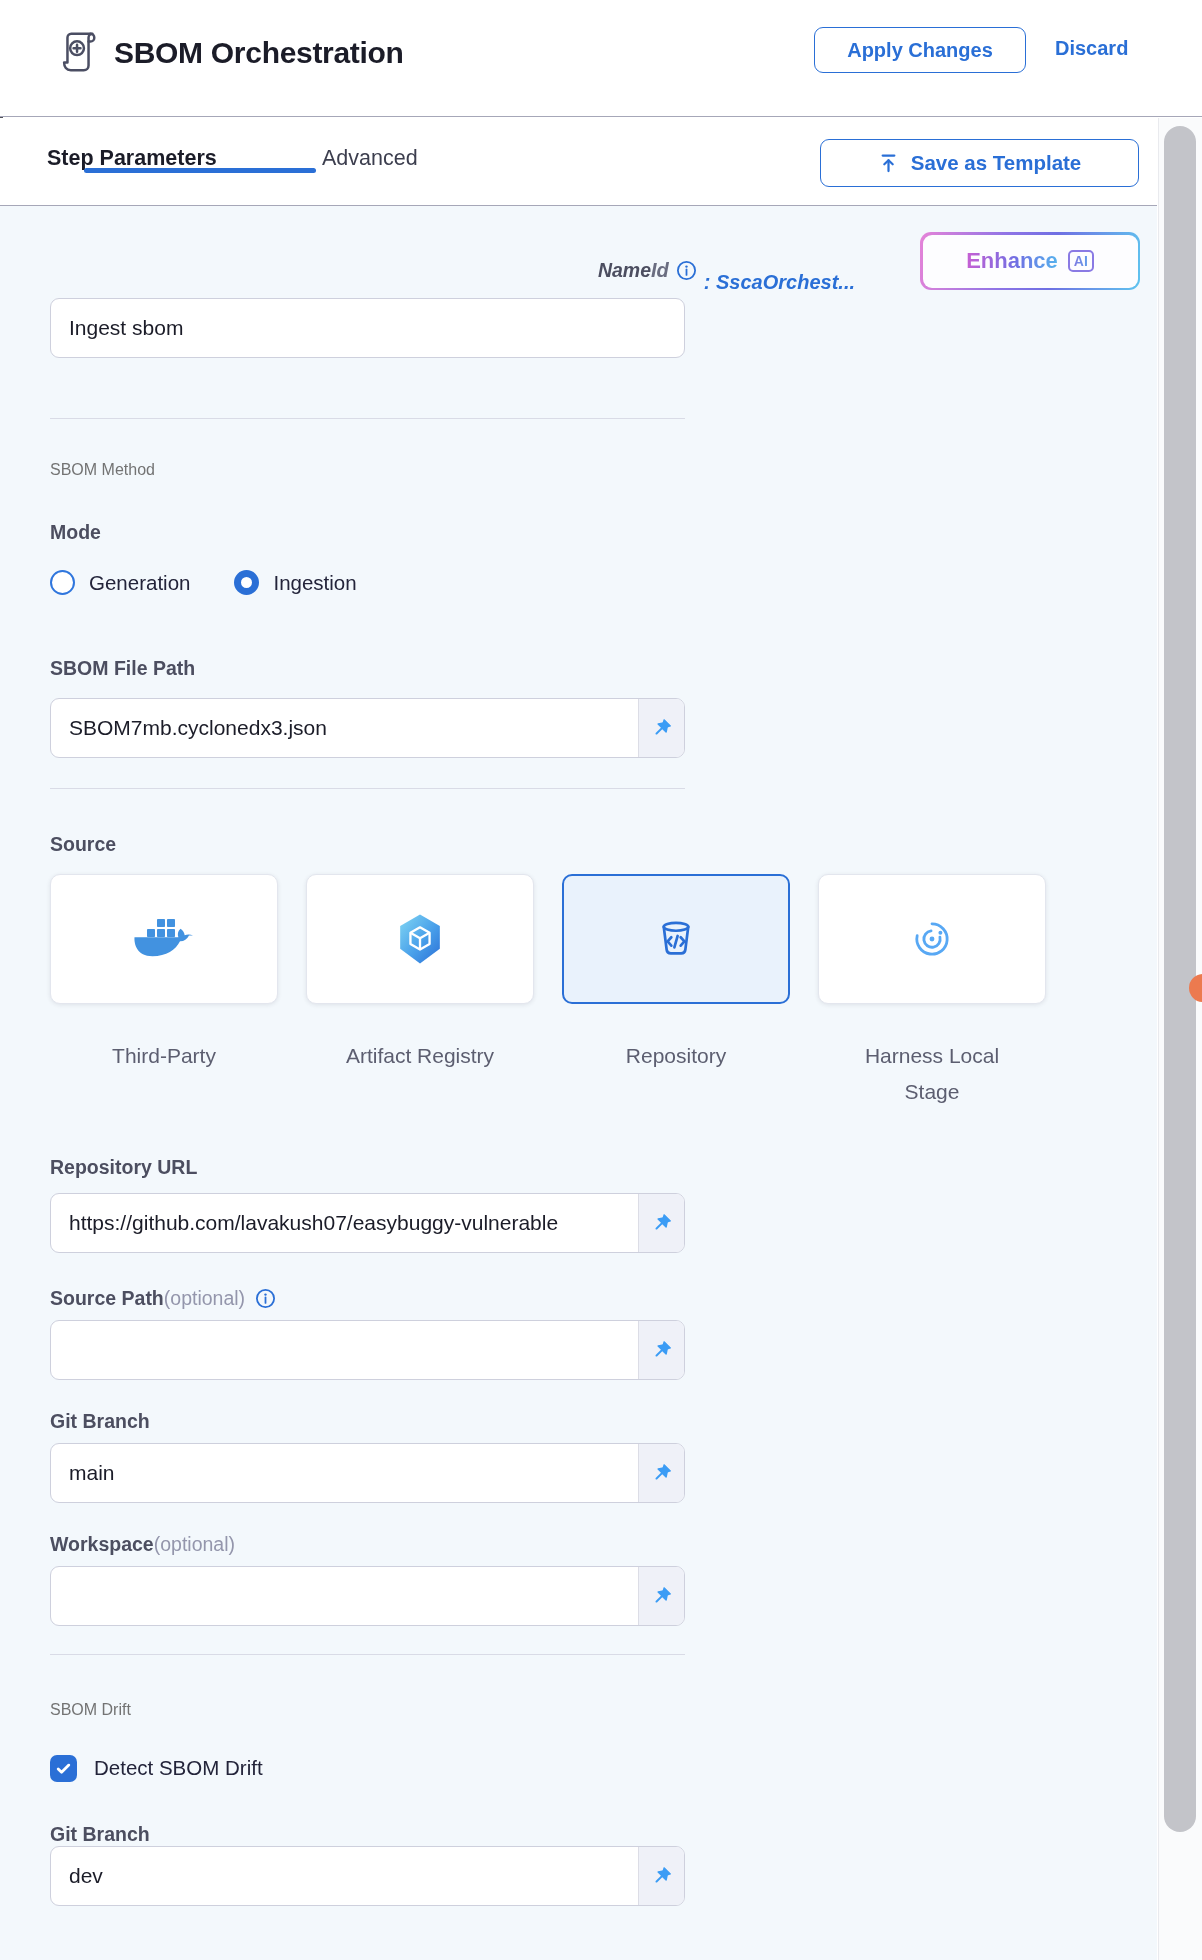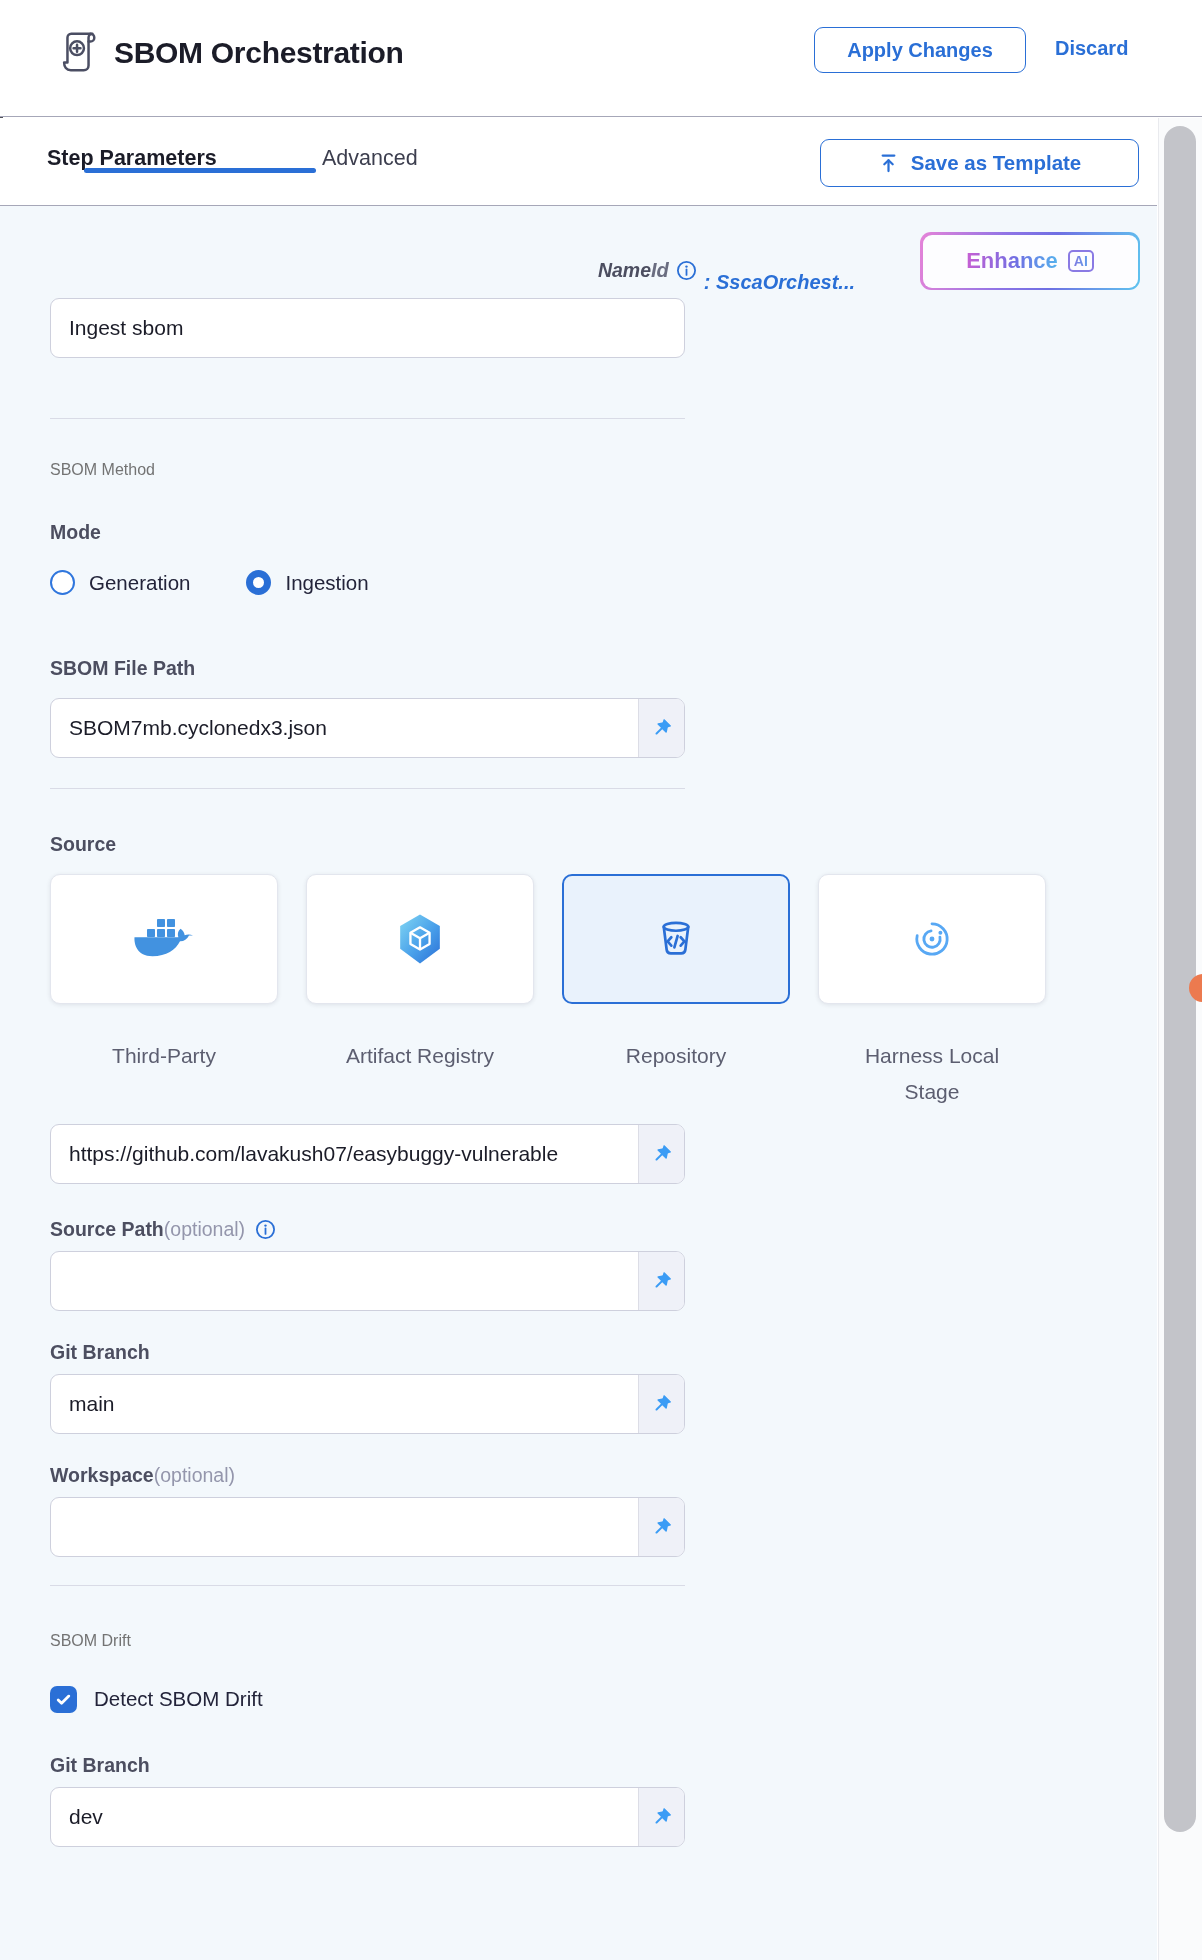--- a/index.html
+++ b/index.html
@@ -57,21 +57,21 @@
   .enhance-wrap { position:absolute; left:920px; top:26px; width:220px; height:58px; border-radius:11px; padding:2.5px; cursor:pointer;
     background:linear-gradient(100deg,#e583d8 0%,#8f74e6 38%,#6f6fe3 60%,#5fc4ef 100%); }
   .enhance-inner { width:100%; height:100%; border-radius:9px; background:#fdfdff; display:flex; align-items:center; justify-content:center; gap:10px; }
   .enhance-text { font-size:22px; font-weight:700;
     background:linear-gradient(95deg,#c95fd3 0%,#6f6fe3 55%,#55b4ee 100%);
     -webkit-background-clip:text; background-clip:text; color:transparent; }
   .ai-badge { font-size:14px; font-weight:700; border:2px solid #8a7ae4; border-radius:5px; padding:1px 4px;
     background:linear-gradient(95deg,#8a6fe0 0%,#55a8ec 100%); -webkit-background-clip:text; background-clip:text; color:transparent; }
 
   
-  .radio-row { margin-top:26px; display:flex; align-items:flex-start; gap:56px; }
+  .radio-row { margin-top:26px; display:flex; align-items:flex-start; gap:44px; }
   .radio-item { display:flex; align-items:center; gap:14px; cursor:pointer; }
   .radio-circle { width:25px; height:25px; border-radius:50%; background:#fff; border:2px solid #2f76dd; flex:none; }
   .radio-circle.checked { border:7.5px solid #2a6fd6; }
   .radio-label { font-size:20.5px; color:#23243a; }
 
   
   .cards-row { margin-top:18px; display:flex; gap:28px; width:1060px; }
   .card-col { width:228px; display:flex; flex-direction:column; align-items:center; }
   .src-card { width:228px; height:130px; background:#fff; border:1px solid #e3e6ee; border-radius:10px;
     box-shadow:0 1px 4px rgba(40,41,61,0.10); display:flex; align-items:center; justify-content:center; cursor:pointer; }
@@ -245,20 +245,21 @@
               <path d="M23.2 17.1a7 7 0 1 0 7.6 5.3"></path>
               <circle cx="24" cy="24" r="2.1" fill="#58a8f4" stroke="none"></circle>
               <circle cx="31.2" cy="18.6" r="1.7" fill="#58a8f4" stroke="none"></circle>
             </svg>
           </span>
         </div>
         <div class="card-label">Harness Local Stage</div>
       </div>
     </div>
 
+    <div class="field-label" style="margin-top:46px;">Repository URL</div>
     <div class="input-group" style="margin-top:14px;">
       <input value="https://github.com/lavakush07/easybuggy-vulnerable" style="">
       <span class="pin-suffix">
         <svg width="23" height="23" viewBox="0 0 24 24" fill="#3b9cf5">
           <path d="M15.1 2.3l6.6 6.6c.35.35.2.95-.28 1.1l-2.4.8c-.3.1-.52.35-.58.66l-.82 4.3c-.12.62-.88.85-1.33.4l-3.5-3.5-5.5 5.5c-.3.3-.8.3-1.1 0l-.26-.26c-.3-.3-.3-.8 0-1.1l5.5-5.5-3.45-3.45c-.45-.45-.22-1.2.4-1.33l4.3-.82c.3-.06.56-.28.66-.58l.8-2.4c.16-.48.76-.63 1.1-.28z"></path>
         </svg>
       </span>
     </div>
 
     <div style="margin-top:34px; display:flex; align-items:center; gap:10px;">
@@ -305,21 +306,21 @@
     <div class="section-heading" style="margin-top:46px;">SBOM Drift</div>
     <div class="checkbox-row">
       <span class="checkbox">
         <svg width="17" height="17" viewBox="0 0 16 16" fill="none" stroke="#ffffff" stroke-width="2.6" stroke-linecap="round" stroke-linejoin="round">
           <path d="M3 8.4l3.2 3.2L13 4.8"></path>
         </svg>
       </span>
       <span class="checkbox-label">Detect SBOM Drift</span>
     </div>
     <div class="field-label" style="margin-top:40px;">Git Branch</div>
-    <div class="input-group" style="margin-top:10px;">
+    <div class="input-group" style="margin-top:0;">
       <input value="dev" style="">
       <span class="pin-suffix">
         <svg width="23" height="23" viewBox="0 0 24 24" fill="#3b9cf5">
           <path d="M15.1 2.3l6.6 6.6c.35.35.2.95-.28 1.1l-2.4.8c-.3.1-.52.35-.58.66l-.82 4.3c-.12.62-.88.85-1.33.4l-3.5-3.5-5.5 5.5c-.3.3-.8.3-1.1 0l-.26-.26c-.3-.3-.3-.8 0-1.1l5.5-5.5-3.45-3.45c-.45-.45-.22-1.2.4-1.33l4.3-.82c.3-.06.56-.28.66-.58l.8-2.4c.16-.48.76-.63 1.1-.28z"></path>
         </svg>
       </span>
     </div>
 
   </div>
 

